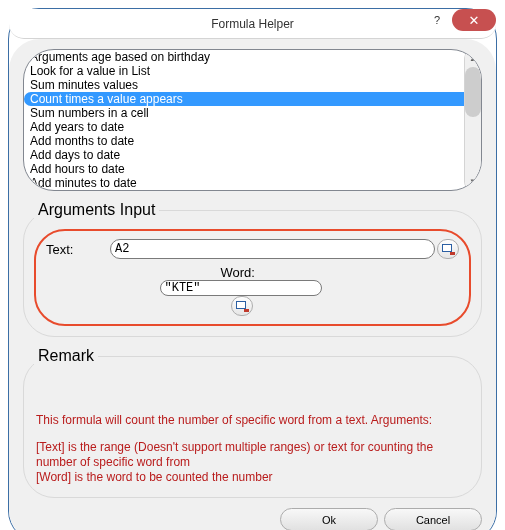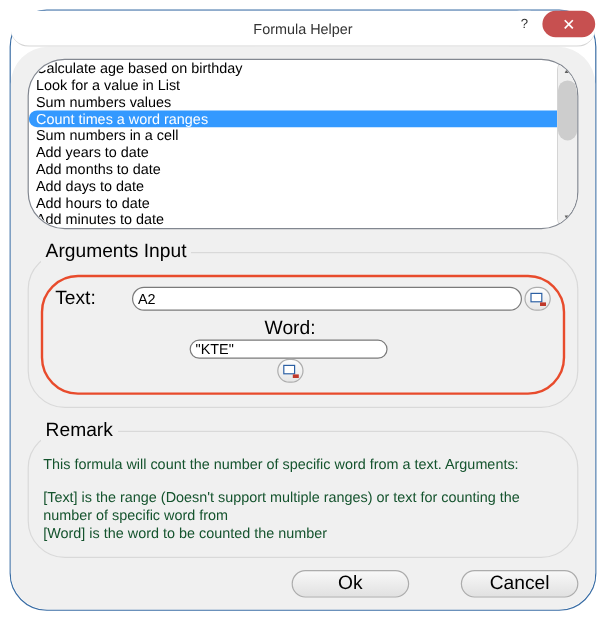--- a/index.html
+++ b/index.html
@@ -133,29 +133,29 @@
     padding: 8px 10px;
   }
   .arg-row {
     display: flex;
     align-items: center;
     margin-bottom: 6px;
   }
   .arg-row:last-child { margin-bottom: 0; flex-direction: column; }
   .arg-label {
     width: 64px;
-    font-size: 16px;
+    font-size: 13px;
   }
   .arg-input {
     flex: 1;
     height: 20px;
     border: 1px solid #7a7a7a;
     padding: 0 4px;
     font-size: 12px;
-    font-family: Liberation Sans, sans-serif;
+    font-family: Liberation Mono, monospace;
     background: #fff;
     margin-right: 24px;
   }
   .range-btn {
     width: 22px;
     height: 20px;
     border: 1px solid #adadad;
     background: linear-gradient(#fdfdfd,#e6e6e6);
     display: flex;
     align-items: center;
@@ -179,42 +179,42 @@
     content: "";
     position: absolute;
     right: -1px; bottom: -1px;
     width: 5px; height: 3px;
     background: #c0392b;
   }
   .remark-fieldset {
     min-height: 110px;
   }
   .remark-text {
-    color: #14532d;
+    color: #b91c1c;
     font-size: 12px;
     line-height: 15px;
     padding: 2px 2px;
+    margin-top: 36px;
   }
   .remark-text p { margin: 0; }
   .remark-text .gap { height: 12px; }
   .button-row {
     display: flex;
     justify-content: flex-end;
     gap: 6px;
     margin-top: 10px;
   }
   .dlg-btn {
     width: 98px;
     height: 23px;
     border: 1px solid #acacac;
     background: linear-gradient(#f8f8f8,#e1e1e1);
-    font-size: 16px;
+    font-size: 11px;
     font-family: inherit;
     cursor: pointer;
-    margin-left: 37px;
   }
 </style>
 </head>
 <body>
 
 <div class="window">
 
   <div class="titlebar">
     <span class="titlebar-title">Formula Helper</span>
     <div class="titlebar-buttons">
@@ -224,24 +224,24 @@
       <div class="titlebar-btn close">
           <span>✕</span>
         </div>
     </div>
   </div>
 
   <div class="content">
 
     <div class="listbox-wrap">
       <div class="listbox" id="listbox">
-          <div class="list-item">Calculate age based on birthday</div>
+          <div class="list-item">Arguments age based on birthday</div>
           <div class="list-item">Look for a value in List</div>
-          <div class="list-item">Sum numbers values</div>
-          <div class="list-item selected">Count times a word ranges</div>
+          <div class="list-item">Sum minutes values</div>
+          <div class="list-item selected">Count times a value appears</div>
           <div class="list-item">Sum numbers in a cell</div>
           <div class="list-item">Add years to date</div>
           <div class="list-item">Add months to date</div>
           <div class="list-item">Add days to date</div>
           <div class="list-item">Add hours to date</div>
           <div class="list-item">Add minutes to date</div>
         </div>
       <div class="scrollbar">
         <div class="scroll-btn up">▲</div>
         <div class="scroll-thumb"></div>

